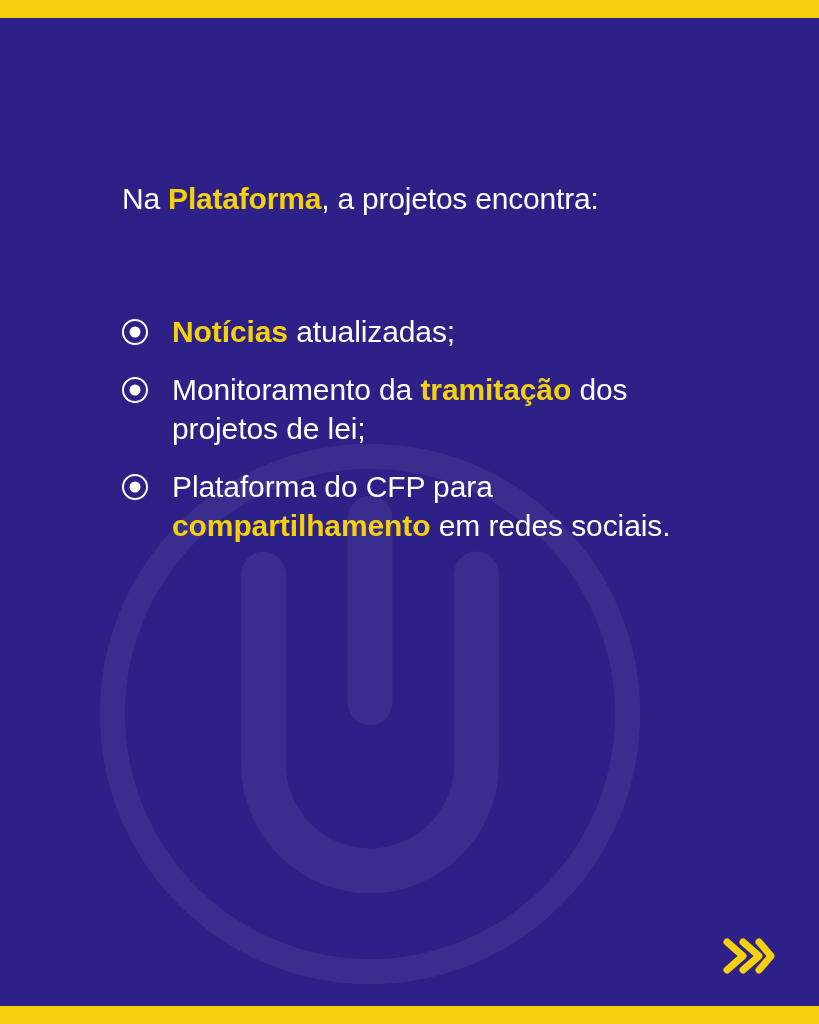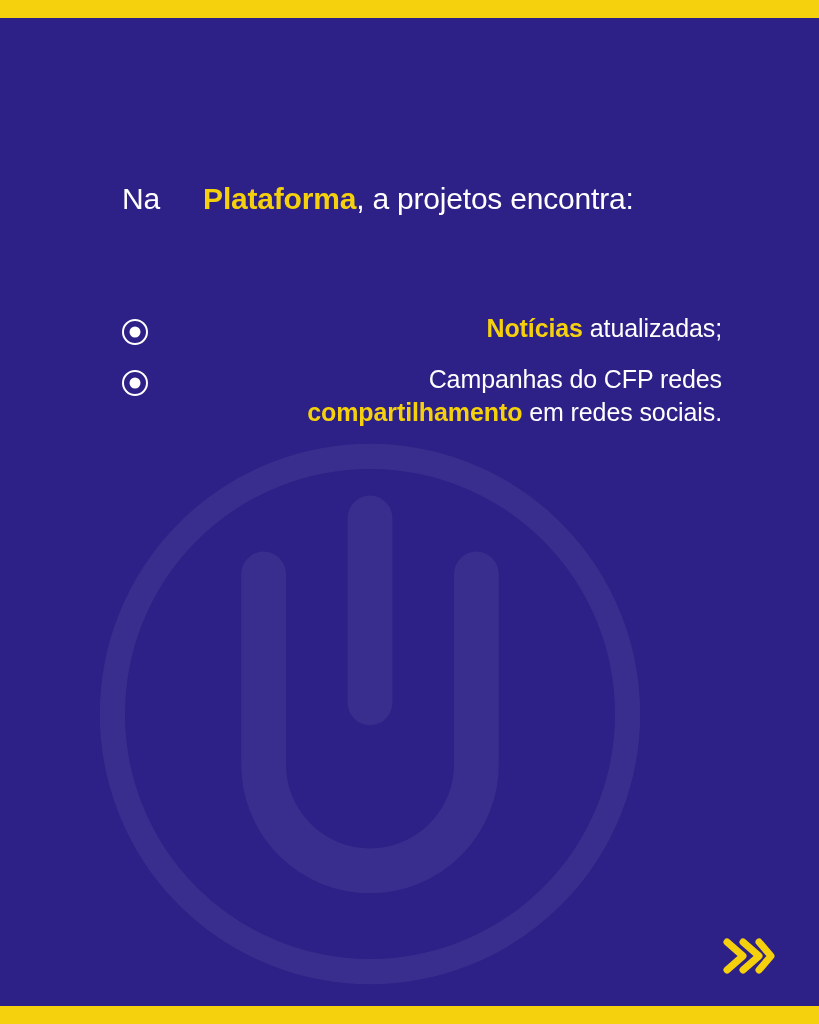--- a/index.html
+++ b/index.html
@@ -65,25 +65,24 @@
     position: absolute;
     left: 122px;
     top: 312px;
     width: 600px;
     list-style: none;
   }
   ul.list li {
     position: relative;
     padding-left: 50px;
     margin-bottom: 18px;
-    font-size: 25px;
+    font-size: 30px;
     line-height: 1.32;
     color: #ffffff;
     letter-spacing: -0.1px;
-    text-align: right;
   }
   .bullet {
     position: absolute;
     left: 0;
     top: 7px;
     width: 26px;
     height: 26px;
     border: 2.5px solid #ffffff;
     border-radius: 50%;
   }
@@ -94,21 +93,20 @@
     top: 50%;
     transform: translate(-50%, -50%);
     width: 11px;
     height: 11px;
     border-radius: 50%;
     background: #ffffff;
   }
   .hl {
     color: #f5d10d;
     font-weight: bold;
-    margin-left: 35px;
   }
 
   .chevrons {
     position: absolute;
     right: 44px;
     bottom: 40px;
     width: 56px;
     height: 56px;
     z-index: 3;
   }
@@ -132,21 +130,25 @@
       <span>Na </span><span class="hl">Plataforma</span><span>, a projetos encontra:</span>
     </div>
 
     <ul class="list">
       <li>
         <span class="bullet"></span>
         <span class="hl">Notícias </span><span>atualizadas;</span>
       </li>
       <li>
         <span class="bullet"></span>
-        <span>Campanhas do CFP redes </span><span class="hl">compartilhamento</span><span> em redes sociais.</span>
+        <span>Monitoramento da </span><span class="hl">tramitação</span><span> dos projetos de lei;</span>
+      </li>
+      <li>
+        <span class="bullet"></span>
+        <span>Plataforma do CFP para </span><span class="hl">compartilhamento</span><span> em redes sociais.</span>
       </li>
     </ul>
 
   </div>
 
   <svg class="chevrons" viewBox="0 0 56 56">
     <path d="M8 14 L24 28 L8 42" fill="none" stroke="#f5d10d" stroke-width="7" stroke-linecap="round" stroke-linejoin="round"></path>
     <path d="M24 14 L40 28 L24 42" fill="none" stroke="#f5d10d" stroke-width="7" stroke-linecap="round" stroke-linejoin="round"></path>
     <path d="M40 14 L52 28 L40 42" fill="none" stroke="#f5d10d" stroke-width="7" stroke-linecap="round" stroke-linejoin="round"></path>
   </svg>

